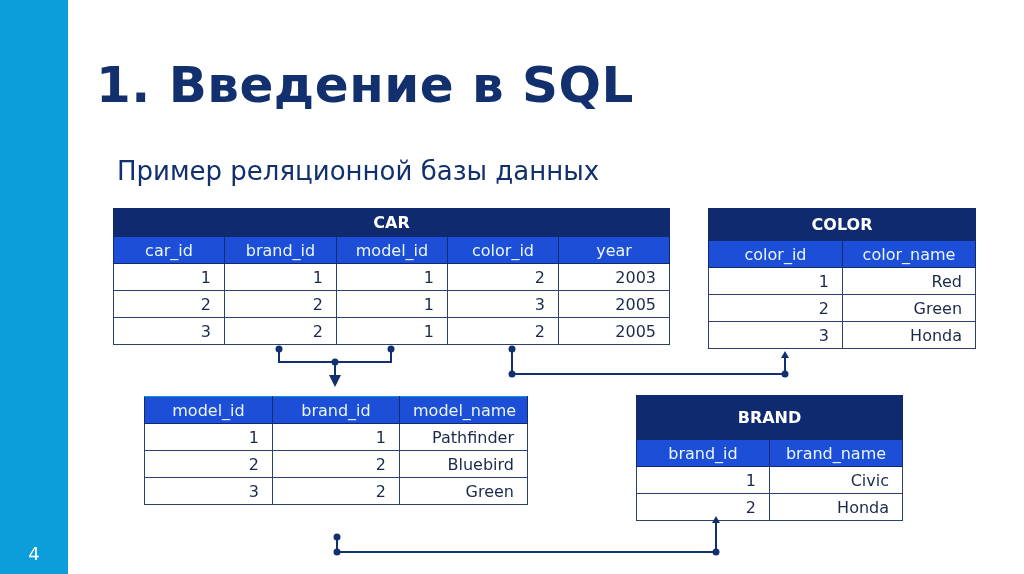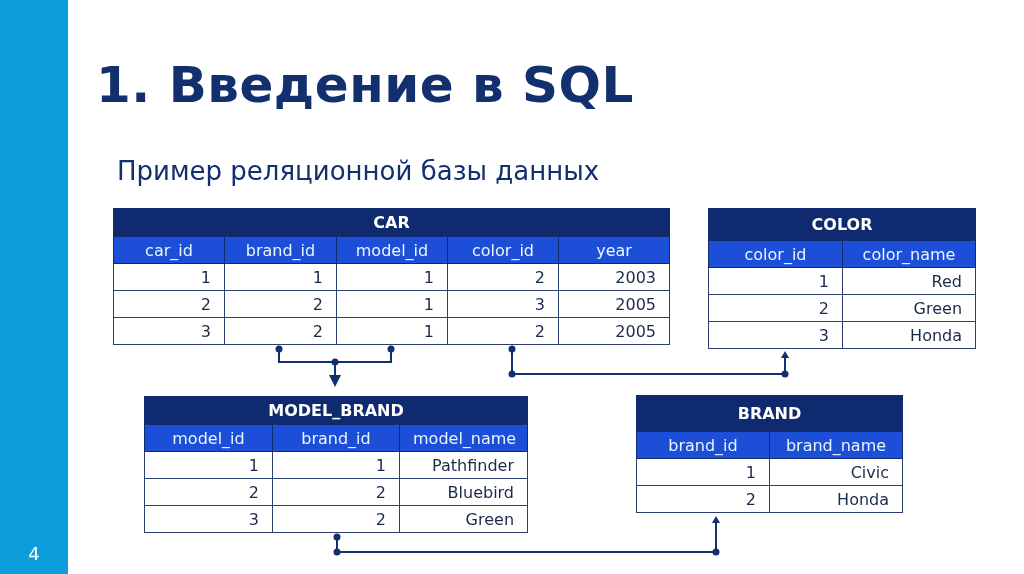--- a/index.html
+++ b/index.html
@@ -97,23 +97,20 @@
 </tbody>
   </table>
 
 <table class="tbl" style="left:144px; top:396px; width:383px;">
   <colgroup>
       <col style="width:128px">
       <col style="width:127px">
       <col style="width:128px">
     </colgroup>
   <tbody>
-      <tr class="caption-row">
-        <th colspan="3" style="height:28px">MODEL_BRAND</th>
-      </tr>
   <tr class="hdr-row">
     <th>model_id</th>
     <th>brand_id</th>
     <th>model_name</th>
   </tr>
   <tr>
     <td class="num">1</td>
     <td class="num">1</td>
     <td class="txt">Pathfinder</td>
   </tr>
@@ -130,21 +127,21 @@
 </tbody>
   </table>
 
 <table class="tbl" style="left:636px; top:395px; width:266px;">
   <colgroup>
       <col style="width:133px">
       <col style="width:133px">
     </colgroup>
   <tbody>
       <tr class="caption-row">
-        <th colspan="2" style="height:36px">BRAND</th>
+        <th colspan="2" style="height:44px">BRAND</th>
       </tr>
   <tr class="hdr-row">
     <th>brand_id</th>
     <th>brand_name</th>
   </tr>
   <tr>
     <td class="num">1</td>
     <td class="txt">Civic</td>
   </tr>
   <tr>

